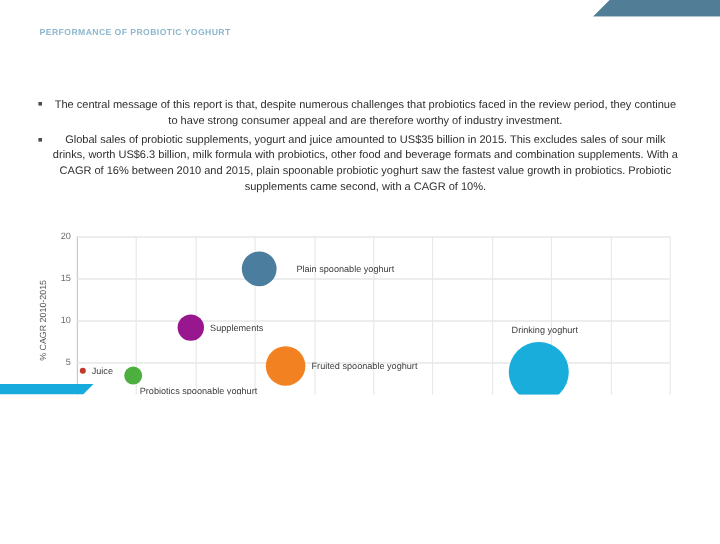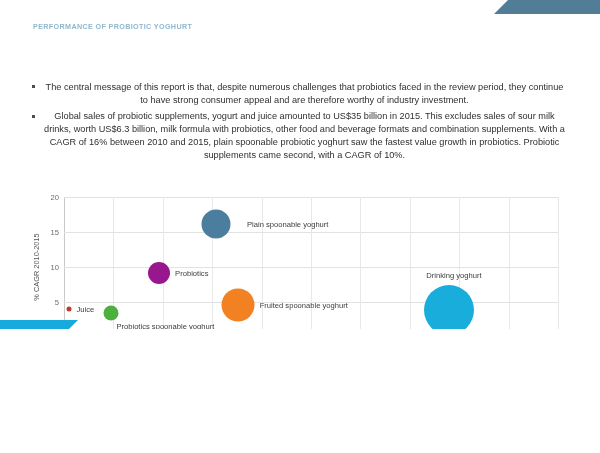--- a/index.html
+++ b/index.html
@@ -293,21 +293,21 @@
         <div class="xtick" style="left: 395.2px;">6</div>
         <div class="grid-v" style="left: 444.6px;"></div>
         <div class="xtick" style="left: 444.6px;">18</div>
         <div class="grid-v" style="left: 494px;"></div>
         <div class="xtick" style="left: 494px;">20</div>
         <div class="bubble" title="Juice" style="width: 5px; height: 5px; background: rgb(192, 57, 43); left: 4.94px; top: 112px;"></div>
         <div class="bubble-label" style="left: 12.44px; top: 112px;">Juice</div>
         <div class="bubble" title="Flavoured spoonable yoghurt" style="width: 15px; height: 15px; background: rgb(76, 175, 62); left: 46.93px; top: 116.2px;"></div>
         <div class="bubble-label" style="left: 52.43px; top: 128.7px;">Probiotics spoonable yoghurt</div>
         <div class="bubble" title="Supplements" style="width: 22px; height: 22px; background: rgb(152, 23, 142); left: 95.095px; top: 76.3px;"></div>
-        <div class="bubble-label" style="left: 111.095px; top: 76.3px;">Probiotics</div>
+        <div class="bubble-label" style="left: 111.095px; top: 76.3px;">Supplements</div>
         <div class="bubble" title="Plain spoonable yoghurt" style="width: 29px; height: 29px; background: rgb(74, 125, 158); left: 151.905px; top: 26.6px;"></div>
         <div class="bubble-label" style="left: 183px; top: 26.6px;">Plain spoonable yoghurt</div>
         <div class="bubble" title="Fruited spoonable yoghurt" style="width: 33px; height: 33px; background: rgb(242, 129, 34); left: 174.135px; top: 107.8px;"></div>
         <div class="bubble-label" style="left: 195.635px; top: 107.8px;">Fruited spoonable yoghurt</div>
         <div class="bubble" title="Drinking yoghurt" style="width: 50px; height: 50px; background: rgb(24, 173, 219); left: 385.32px; top: 112.7px;"></div>
         <div class="bubble-label" style="left: 362.32px; top: 77.7px;">Drinking yoghurt</div>
       </div>
   </div>
 
 

